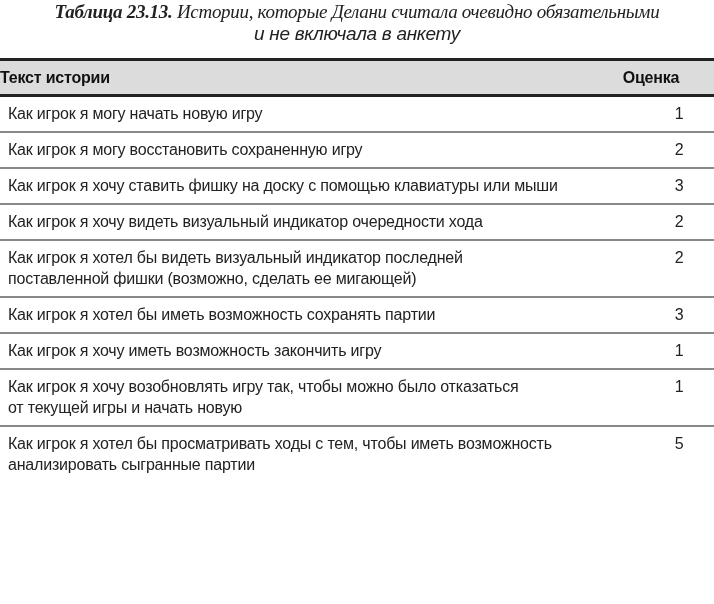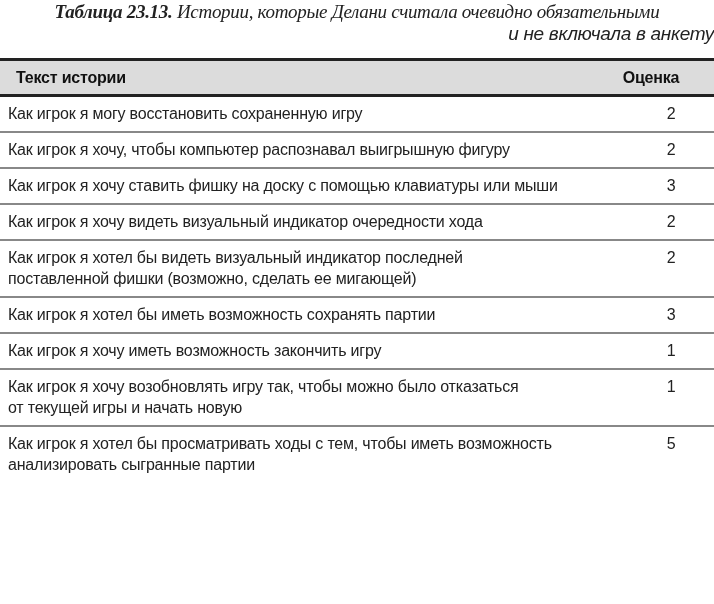--- a/index.html
+++ b/index.html
@@ -20,38 +20,38 @@
       line-height: 23px;
       padding-top: 0px;
       font-style: italic;
       color: #222;
       letter-spacing: -0.3px;
     }
     .caption .label {
       font-weight: bold;
     }
     .caption .line1 { display: block; height: 22px; font-family: Liberation Serif, serif; }
-    .caption .line2 { display: block; height: 23px; text-align: right; }
+    .caption .line2 { display: block; height: 23px; }
     table {
       position: absolute;
       top: 58px;
       left: 0;
       width: 714px;
       border-collapse: collapse;
       font-size: 16px;
       letter-spacing: -0.2px;
     }
     thead tr {
       background: #dcdcdc;
     }
     thead th {
       font-weight: bold;
       text-align: left;
       height: 33px;
-      padding: 0 16px;
+      padding: 0 0;
       border-top: 3px solid #222;
       border-bottom: 3px solid #222;
       color: #111;
     }
     thead th.score-h {
       text-align: center;
       padding-right: 18px;
       width: 90px;
     }
     tbody td {
@@ -81,25 +81,25 @@
 
 <table>
   <thead>
     <tr>
       <th>Текст истории</th>
       <th class="score-h">Оценка</th>
     </tr>
   </thead>
   <tbody>
     <tr class="single">
-      <td>Как игрок я могу восстановить сохраненную игру</td>
-      <td class="score">2</td>
+      <td>Как игрок я могу начать новую игру</td>
+      <td class="score">1</td>
     </tr>
     <tr class="single">
-      <td>Как игрок я хочу, чтобы компьютер распознавал выигрышную фигуру</td>
+      <td>Как игрок я могу восстановить сохраненную игру</td>
       <td class="score">2</td>
     </tr>
     <tr class="single">
       <td>Как игрок я хочу ставить фишку на доску с помощью клавиатуры или мыши</td>
       <td class="score">3</td>
     </tr>
     <tr class="single">
       <td>Как игрок я хочу видеть визуальный индикатор очередности хода</td>
       <td class="score">2</td>
     </tr>

